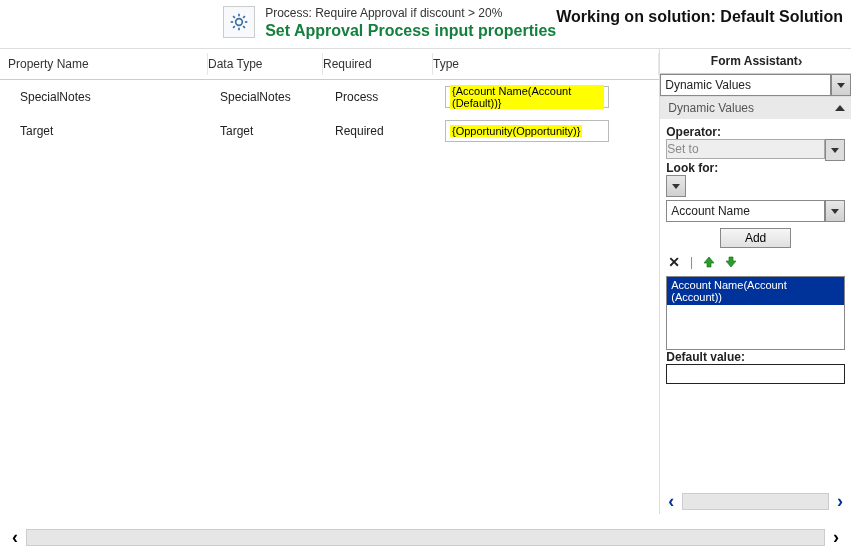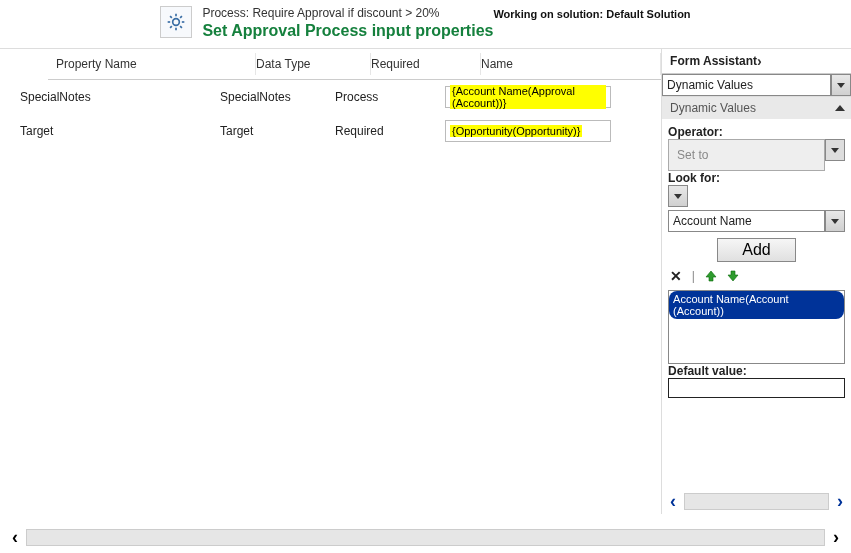--- a/index.html
+++ b/index.html
@@ -1,68 +1,68 @@
 <!DOCTYPE html>
 <html><head>
 <meta charset="utf-8">
 <style>
   * { box-sizing: border-box; }
   body { margin: 0; font-family: "Segoe UI", Tahoma, sans-serif; font-size: 12px; color: #222; background: #fff; width: 851px; height: 553px; overflow: hidden; }
 
-  .top { display: flex; justify-content: center; align-items: flex-start; padding: 6px 8px 8px 8px; border-bottom: 1px solid #ddd; }
+  .top { display: flex; justify-content: flex-end; align-items: flex-start; padding: 6px 8px 8px 8px; border-bottom: 1px solid #ddd; }
   .top-left { display: flex; gap: 10px; align-items: flex-start; }
   .gear-box { width: 32px; height: 32px; border: 1px solid #ccc; display:flex; align-items:center; justify-content:center; background:#f7f9fc;}
   .gear-svg { width:20px; height:20px; }
   .proc-line { font-size: 12px; color:#333; }
   .page-title { font-size: 16px; font-weight: 700; color:#15803d; margin-top:2px; }
-  .working-on { font-size:11px; font-weight:700; color:#111; white-space:nowrap; padding-top:2px;}
+  .working-on { font-size:16px; font-weight:700; color:#111; white-space:nowrap; padding-top:2px;}
 
   .main { display:flex; height: calc(100% - 88px); }
   .left { flex: 1 1 auto; position: relative; }
   .right { width: 198px; border-left:1px solid #ddd; display:flex; flex-direction:column; justify-content:space-between;}
 
-  .grid-head { display:flex; border-bottom:1px solid #ccc; padding: 4px 0 4px 8px; font-size:12px; color:#333;margin-left:48px;}
+  .grid-head { display:flex; border-bottom:1px solid #ccc; padding: 4px 0 4px 8px; font-size:12px; color:#333;}
   .col-name { width: 200px; }
   .col-type { width: 115px; }
   .col-req  { width: 110px; }
   .col-val  { flex:1; }
   .hcell { border-right:1px solid #e6e6e6; padding:4px 6px 4px 0;}
 
   .grid-body { padding: 0 20px; }
   .row { display:flex; align-items:center; padding:6px 0; font-size:12px;}
   .row .col-val { padding-right:30px; }
   .valbox { border:1px solid #bbb; padding:3px 4px; height:22px; display:flex; align-items:center;}
   .token { background:#ffff00; padding:0 2px; color:#000; font-size:11px;}
 
-  .fa-head { display:flex; justify-content:flex-start; align-items:center; padding:4px 6px 4px 8px; border-bottom:1px solid #ccc; font-weight:700; background:#fff;}
+  .fa-head { display:flex; justify-content:center; align-items:center; padding:4px 6px 4px 8px; border-bottom:1px solid #ccc; font-weight:700; background:#fff;}
   .chev { font-size:14px; color:#333;}
 
   .dd-row { display:flex; }
   .dd { flex:1; border:1px solid #888; height:22px; display:flex; align-items:center; padding:0 4px; font-size:12px; background:#fff; }
   .dd-btn { width:20px; height:22px; background: linear-gradient(#e8e8e8,#d0d0d0); border:1px solid #888; display:flex; align-items:center; justify-content:center; }
   .dd-car { width:0;height:0;border-left:4px solid transparent;border-right:4px solid transparent;border-top:5px solid #333;}
 
   .sect-hd { background:#e9e9e9; padding:4px 6px 4px 8px; color:#555; display:flex; justify-content:space-between; align-items:center; border-top:1px solid #ddd;}
   .tri-up { width:0;height:0;border-left:5px solid transparent;border-right:5px solid transparent;border-bottom:6px solid #333;}
 
   .fa-body { padding:6px 6px 0 6px; font-size:12px;}
   .lbl { font-weight:700; color:#222; display:block;}
-  .dd-disabled { flex:1; border:1px solid #aaa; height:32px; background:#eee; color:#888; display:flex; align-items:center; padding:0 8px;}
-  .btn { background: linear-gradient(#f6f6f6,#e0e0e0); border:1px solid #888; padding:2px 24px; font-size:16px; cursor:pointer;}
+  .dd-disabled { flex:1; border:1px solid #aaa; height:20px; background:#eee; color:#888; display:flex; align-items:center; padding:0 0;}
+  .btn { background: linear-gradient(#f6f6f6,#e0e0e0); border:1px solid #888; padding:2px 24px; font-size:12px; cursor:pointer;}
   .center { display:flex; justify-content:center; margin:6px 0 2px 0;}
 
   .act-row { display:flex; align-items:center; gap:10px; padding:4px 0 6px 2px;}
   .x-icon { font-size:14px; font-weight:700; }
   .sep { color:#888;}
   .arrow-up,.arrow-down { width:12px;height:12px;}
   .arrow-up { display:inline-block;}
   .arrow-down { display:inline-block;}
 
   .list-box { border:1px solid #888; height:74px; overflow:auto; }
-  .list-sel { background:#003399; color:#fff; padding:2px 4px; font-size:11px;border-radius:8px;}
+  .list-sel { background:#003399; color:#fff; padding:2px 4px; font-size:11px;}
 
   .def-input { width:100%; border:1px solid #222; height:20px; padding:0 3px;}
 
   .right-inner-top { flex:1 1 auto; overflow:hidden;}
   .right-scroll { display:flex; align-items:center; gap:4px; padding:4px; }
   .scroll-track { flex:1; height:17px; background:#e6e6e6; border:1px solid #ccc;}
   .scroll-arrow { font-size:18px; font-weight:700; cursor:pointer; padding:0 4px; line-height:1;}
   .scroll-arrow.blue { color:#003399;}
   .scroll-arrow.black { color:#000;}
 
@@ -100,30 +100,30 @@
     <span>Working on solution: </span><span>Default Solution</span>
   </div>
 </div>
 
 <div class="main">
   <div class="left">
     <div class="grid-head">
       <div class="col-name hcell">Property Name</div>
       <div class="col-type hcell">Data Type</div>
       <div class="col-req hcell">Required</div>
-      <div class="col-val hcell">Name</div>
+      <div class="col-val hcell">Type</div>
     </div>
     <div class="grid-body">
       <div class="row">
         <div class="col-name">SpecialNotes</div>
         <div class="col-type">SpecialNotes</div>
         <div class="col-req">Process</div>
         <div class="col-val">
           <div class="valbox">
-            <span class="token">{Account Name(Approval (Account))}</span>
+            <span class="token">{Account Name(Account (Default))}</span>
           </div>
         </div>
       </div>
       <div class="row">
         <div class="col-name">Target</div>
         <div class="col-type">Target</div>
         <div class="col-req">Required</div>
         <div class="col-val">
           <div class="valbox">
             <span class="token">{Opportunity(Opportunity)}</span>

